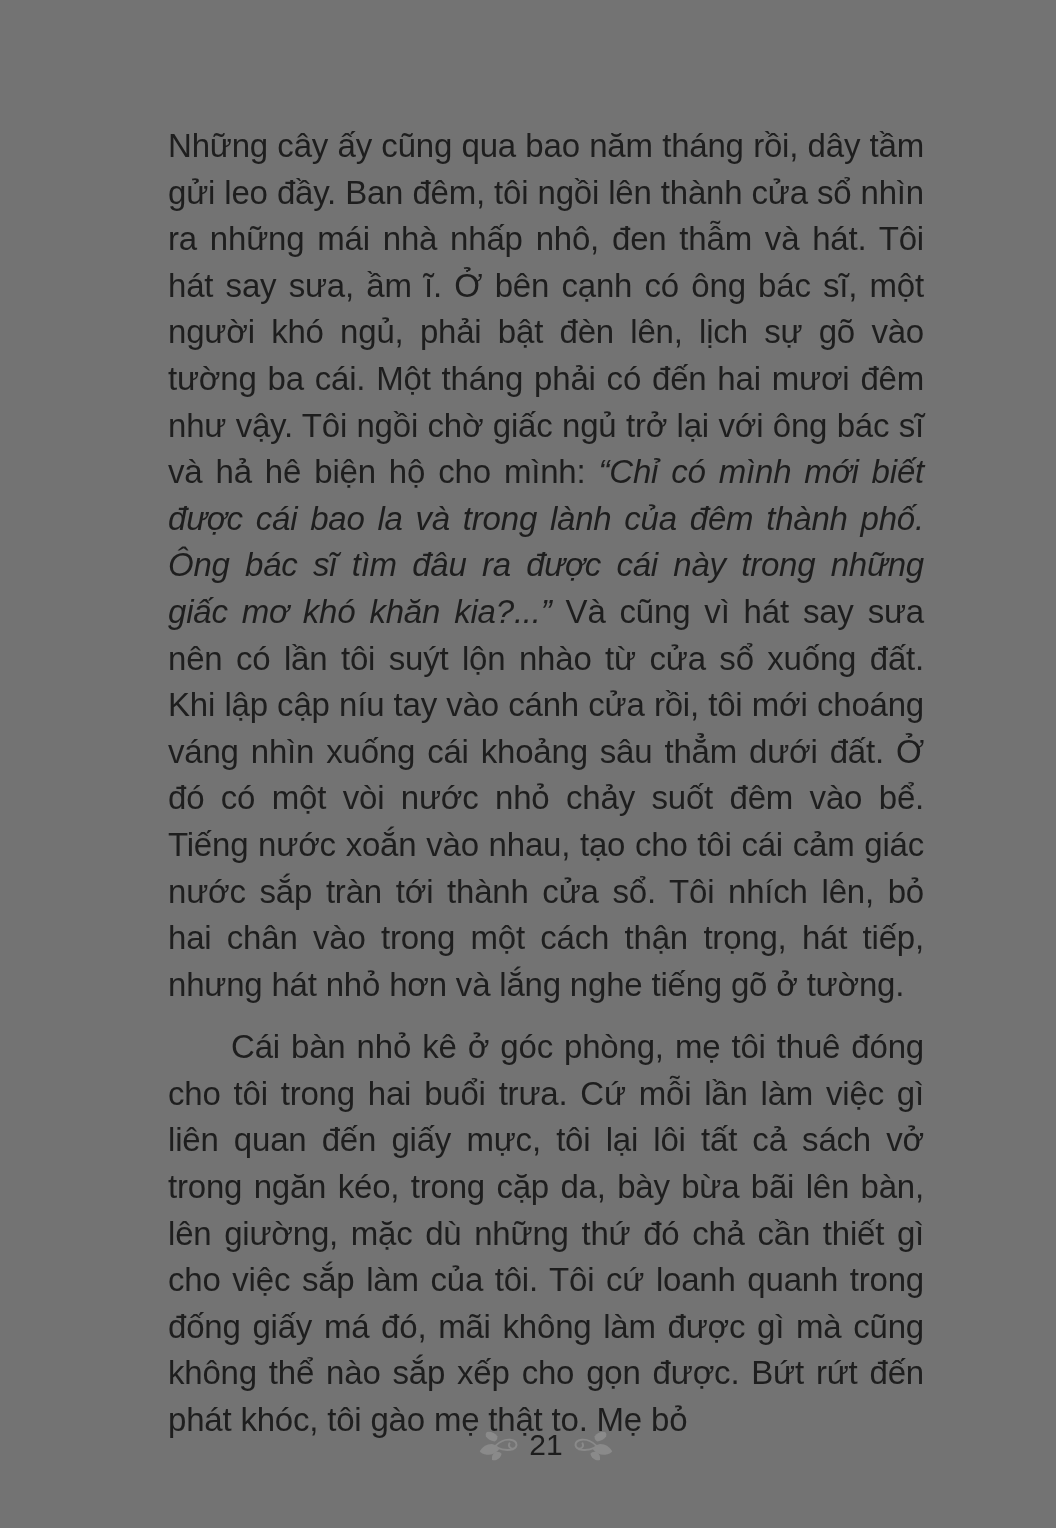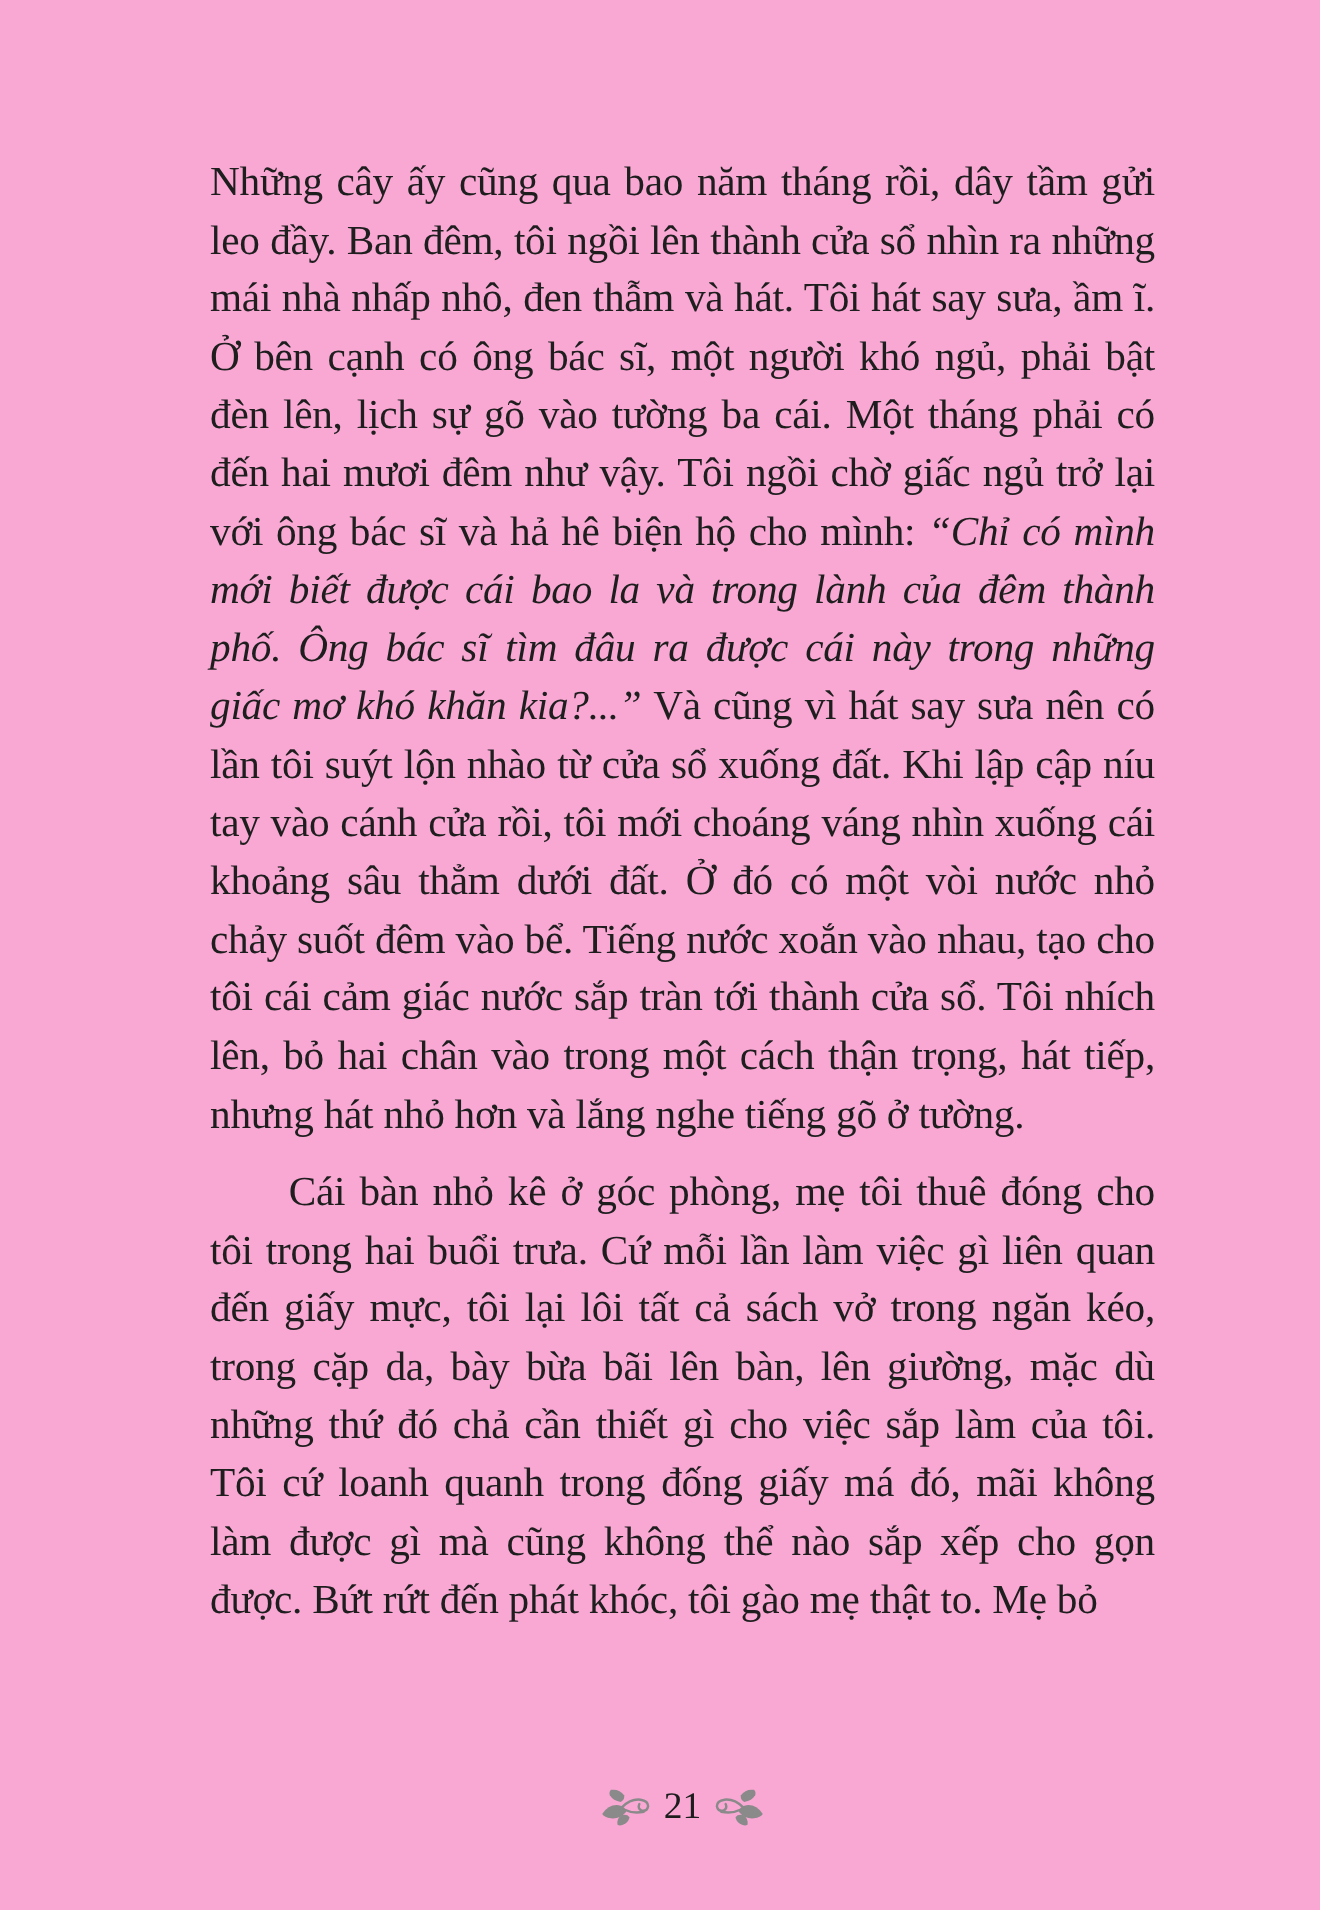--- a/index.html
+++ b/index.html
@@ -5,23 +5,23 @@
 <style>
   html, body {
     margin: 0;
     padding: 0;
     background: #ffffff;
   }
   .page {
     position: relative;
     width: 1056px;
     height: 1528px;
-    background: #f9a8d4;
+    background: #737373;
     overflow: hidden;
-    font-family: Liberation Serif, serif;
+    font-family: Liberation Sans, sans-serif;
     color: #1e1e1e;
   }
   .text-block {
     position: absolute;
     left: 168px;
     top: 123px;
     width: 756px;
     font-size: 33px;
     line-height: 46.6px;
     text-align: justify;

